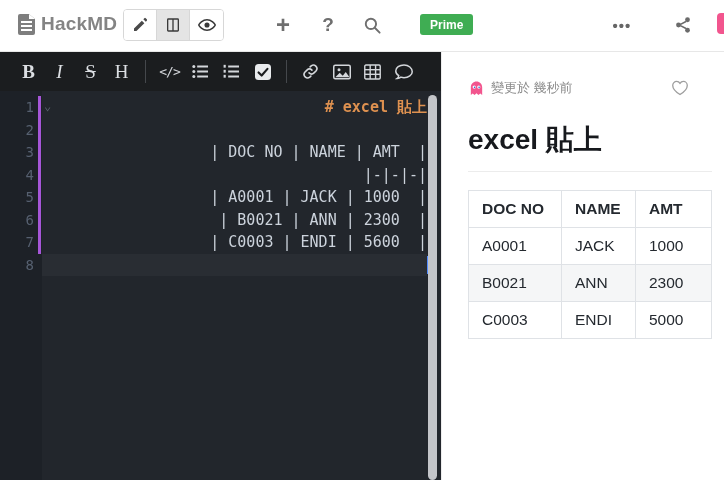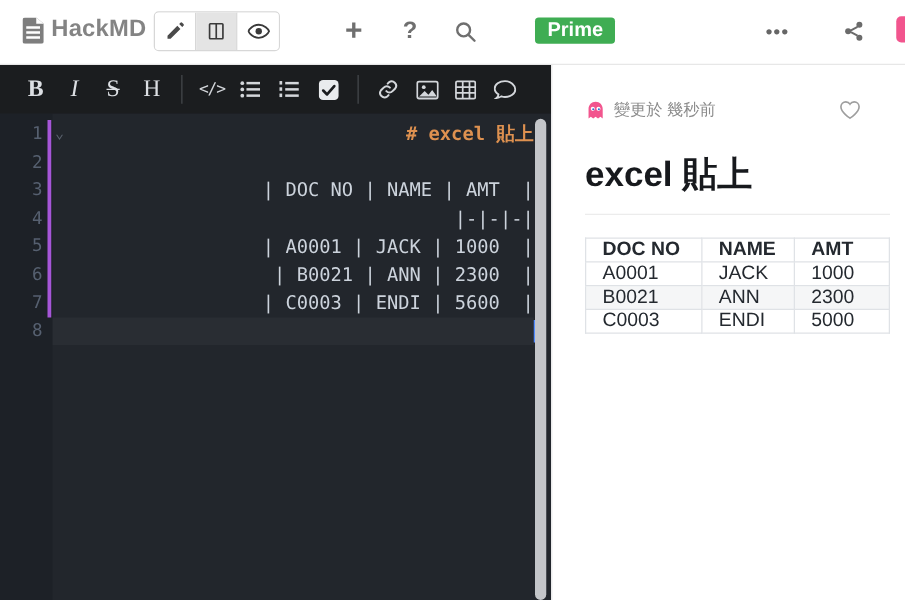--- a/index.html
+++ b/index.html
@@ -17,22 +17,22 @@
   .mode-btn { width:33px; height:30px; display:flex; align-items:center; justify-content:center;
               background:#fff; border:none; border-right:1px solid #d7d7d7; cursor:pointer; color:#4a4a4a; }
   .mode-btn:last-child { border-right:none; }
   .mode-btn.active { background:#e4e4e4; }
   .hbtn { position:absolute; top:10px; width:30px; height:30px; display:flex; align-items:center;
           justify-content:center; color:#6f6f6f; background:none; border:none; cursor:pointer; }
   .hbtn.plus { left:268px; font-size:24px; font-weight:bold; }
   .hbtn.help { left:313px; font-size:19px; font-weight:bold; }
   .hbtn.search { left:357px; }
   .prime { position:absolute; left:420px; top:14px; height:21px; padding:0 10px;
-           background:#3fad53; border-radius:3px; color:#fff; font-size:16px; font-weight:bold;
-           display:flex; align-items:center; border:none; cursor:pointer;margin-left:8px; }
+           background:#3fad53; border-radius:3px; color:#fff; font-size:12px; font-weight:bold;
+           display:flex; align-items:center; border:none; cursor:pointer; }
   .hbtn.more { left:607px; font-size:15px; font-weight:bold; letter-spacing:1px; color:#666; }
   .hbtn.share { left:668px; }
   .avatar-sliver { position:absolute; left:717px; top:13px; width:7px; height:21px;
                    background:#f2558e; border-radius:4px 0 0 4px; }
 
   
   .editor-pane { position:absolute; left:0; top:52px; width:441px; height:428px; background:#22262c; }
   .fmt-toolbar { position:absolute; left:0; top:0; width:441px; height:39px; background:#1b1d1f;
                  display:flex; align-items:center; padding-left:13px; color:#d4d7db; }
   .fbtn { min-width:25px; height:28px; display:flex; align-items:center; justify-content:center;
@@ -66,21 +66,21 @@
   .preview-pane { position:absolute; left:441px; top:52px; width:283px; height:428px;
                   background:#fff; border-left:1px solid #ededed; }
   .preview-content { padding:27px 12px 0 26px; }
   .meta-row { display:flex; align-items:center; height:18px; }
   .meta-text { font-size:13px; color:#8b8b8b; margin-left:6px; flex:1; }
   .heart-btn { background:none; border:none; color:#9e9e9e; cursor:pointer;
                margin-right:23px; display:flex; align-items:center; }
   .doc-title { margin-top:24px; font-size:28px; font-weight:bold; color:#17191d;
                padding-bottom:12px; border-bottom:1px solid #ececec; }
   .md-table { border-collapse:collapse; margin-top:18px; font-size:15.5px; color:#24292f; }
-  .md-table th, .md-table td { border:1px solid #dfe2e6; padding:0 13px; text-align:left; }
+  .md-table th, .md-table td { border:1px solid #dfe2e6; padding:9px 13px; text-align:left; }
   .md-table th { font-weight:bold; }
   .md-table th:nth-child(1), .md-table td:nth-child(1) { min-width:93px; }
   .md-table th:nth-child(2), .md-table td:nth-child(2) { min-width:74px; }
   .md-table th:nth-child(3), .md-table td:nth-child(3) { min-width:76px; }
   .md-table tbody tr:nth-child(2) { background:#f5f6f7; }
 
   svg { display:block; }
 </style>
 </head>
 <body>

